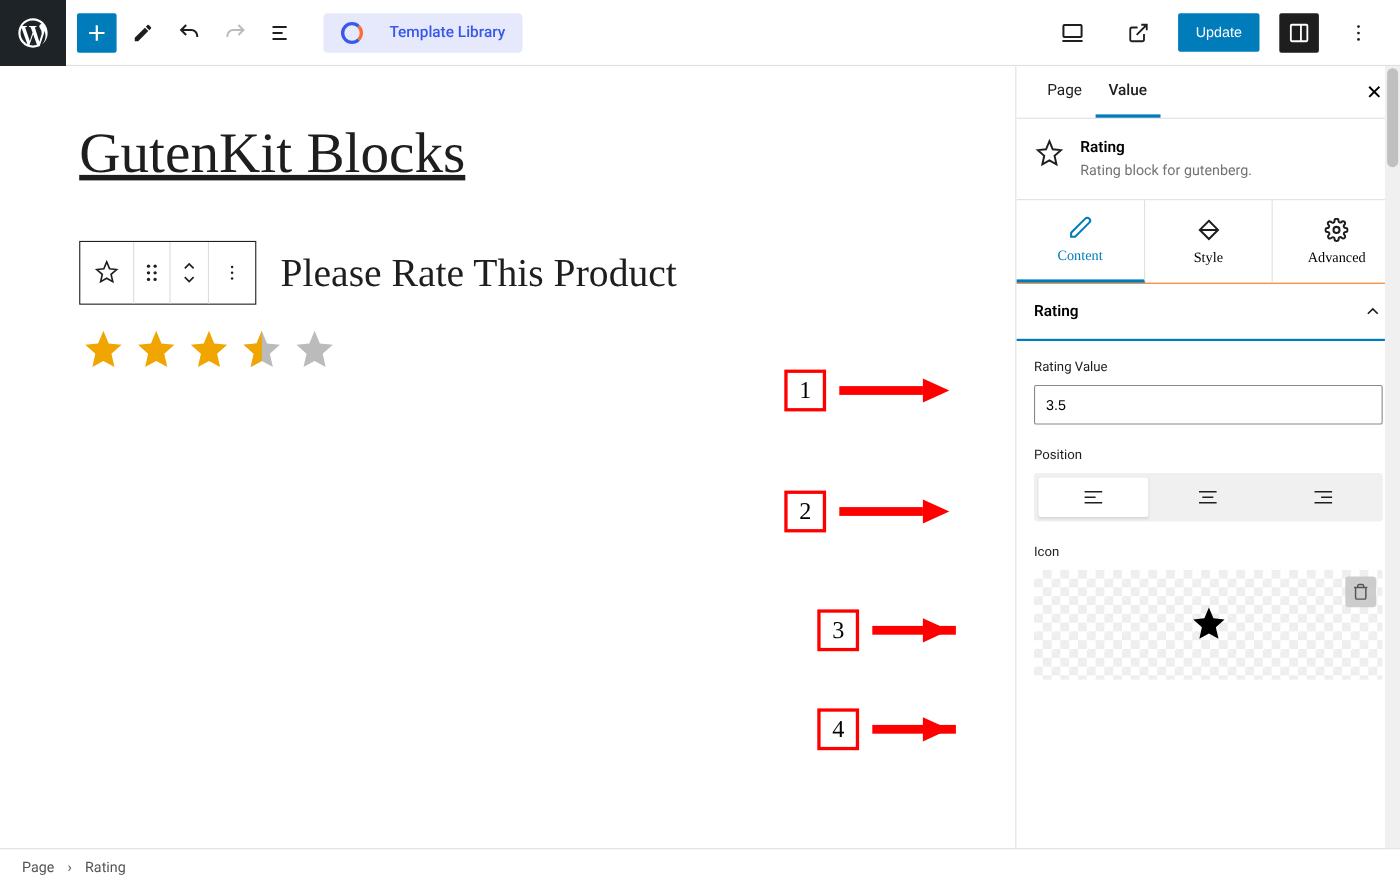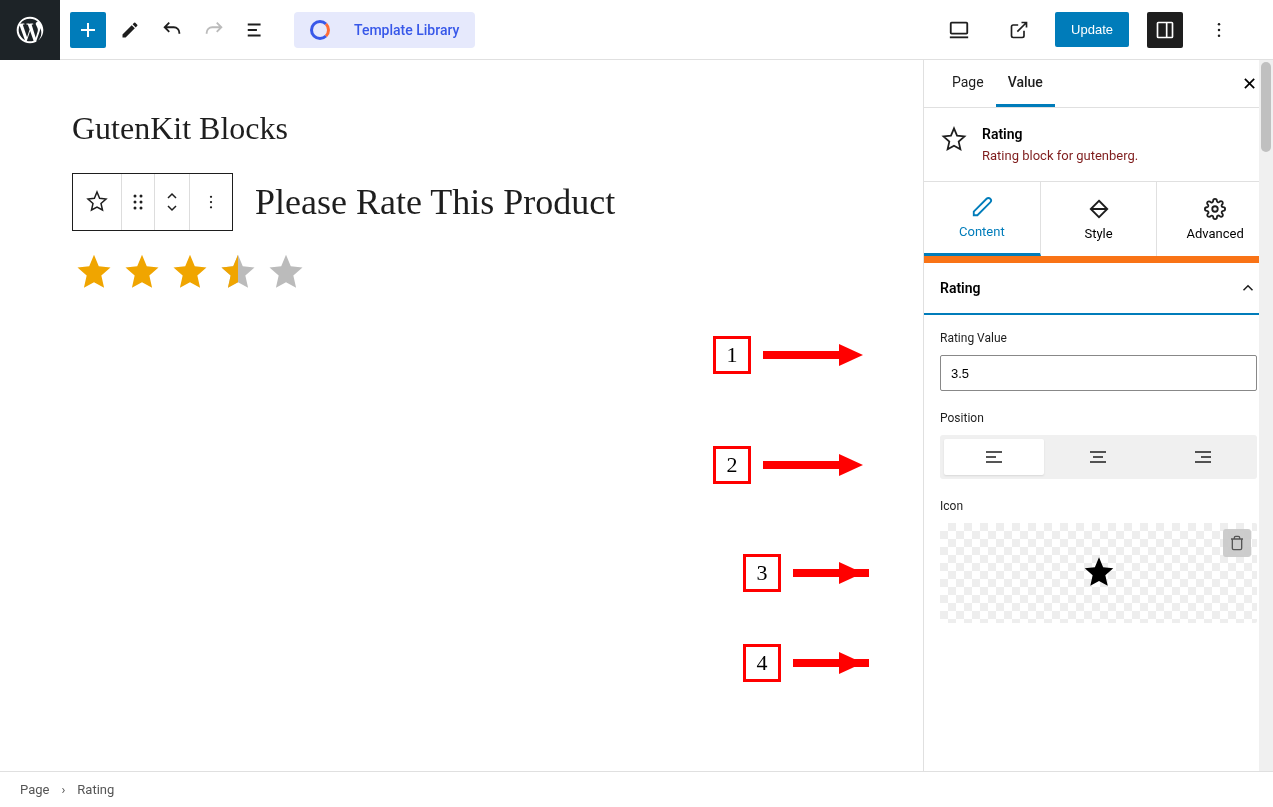--- a/index.html
+++ b/index.html
@@ -7,48 +7,48 @@
 
 .topbar { display: flex; align-items: center; height: 60px; border-bottom: 1px solid #e0e0e0; position: relative; }
 .wp-logo { width: 60px; height: 60px; background: #1d2327; display: flex; align-items: center; justify-content: center; }
 .wp-logo svg { width: 32px; height: 32px; fill: #fff; }
 .add-btn { width: 36px; height: 36px; background: #1e1e1e; color: #fff; display: flex; align-items: center; justify-content: center; margin-left: 10px; border-radius: 2px; cursor: pointer; }
 .add-btn.blue { background: #007cba; }
 .tool-btn { width: 36px; height: 36px; display: flex; align-items: center; justify-content: center; cursor: pointer; margin-left: 6px; color: #1e1e1e; }
 .tool-btn.disabled { color: #bbb; cursor: default; }
 .template-lib { display: flex; align-items: center; gap: 24px; background: #e6e9fc; padding: 8px 16px; border-radius: 4px; margin-left: 20px; cursor: pointer; color: #3858e9; font-weight: 500; font-size: 14px; }
 .template-lib .g-icon { width: 20px; height: 20px; border: 3px solid #3858e9; border-radius: 50%; border-right-color: #ff6b35; position: relative; }
-.topbar-right { margin-left: auto; display: flex; align-items: center; gap: 18px; padding-right: 36px; }
+.topbar-right { margin-left: auto; display: flex; align-items: center; gap: 18px; padding-right: 20px; }
 .update-btn { background: #007cba; color: #fff; border: none; padding: 10px 16px; border-radius: 2px; font-size: 13px; font-weight: 500; cursor: pointer; }
 .sq-btn { width: 36px; height: 36px; background: #1e1e1e; color: #fff; display: flex; align-items: center; justify-content: center; border-radius: 2px; cursor: pointer; }
 .dots-btn { width: 36px; height: 36px; display: flex; align-items: center; justify-content: center; cursor: pointer; }
 
 .main { display: flex; height: calc(100% - 60px - 36px); }
 .canvas { flex: 1; padding: 50px 72px; position: relative; overflow: hidden; }
-.page-title { font-family: Georgia, serif; font-size: 32px; font-weight: 400; color: #1e1e1e; margin-bottom: 26px; }
+.page-title { font-family: Georgia, serif; font-size: 52px; font-weight: 400; color: #1e1e1e; margin-bottom: 50px; text-decoration: underline; }
 .block-row { display: flex; align-items: center; gap: 22px; }
 .block-toolbar { display: flex; border: 1px solid #1e1e1e; background: #fff; }
 .bt-cell { display: flex; align-items: center; justify-content: center; height: 56px; border-right: 1px solid #ddd; gap: 6px; padding: 0 12px; }
 .bt-cell:last-child { border-right: none; }
 .rate-label { font-family: Georgia, serif; font-size: 36px; color: #1e1e1e; }
 .stars-row { display: flex; gap: 4px; margin-top: 20px; }
 .star { width: 44px; height: 44px; }
 .star-full { fill: #f0a500; }
 .star-empty { fill: #bbb; }
 
 .sidebar { width: 350px; border-left: 1px solid #e0e0e0; background: #fff; overflow-y: auto; display: flex; flex-direction: column; }
 .side-tabs { display: flex; padding: 0 16px; position: relative; height: 48px; align-items: center; border-bottom: 1px solid #e0e0e0; }
 .side-tab { padding: 14px 12px; font-size: 14px; color: #1e1e1e; cursor: pointer; border-bottom: 3px solid transparent; }
 .side-tab.active { border-bottom-color: #007cba; font-weight: 500; }
 .close-x { margin-left: auto; cursor: pointer; font-size: 18px; }
 .block-info { display: flex; gap: 14px; padding: 18px 16px; border-bottom: 1px solid #e0e0e0; align-items: flex-start; }
 .block-info-icon { width: 28px; height: 28px; }
 .block-info-title { font-weight: 600; font-size: 14px; margin-bottom: 6px; }
-.block-info-desc { font-size: 13px; color: #7f1d1d; }
-.sub-tabs { display: flex; border-bottom: 7px solid #f97316; }
+.block-info-desc { font-size: 13px; color: #737373; }
+.sub-tabs { display: flex; border-bottom: 1px solid #f97316; font-family: Liberation Serif, serif; }
 .sub-tab { flex: 1; display: flex; flex-direction: column; align-items: center; justify-content: center; gap: 6px; padding: 14px 0; font-size: 13px; cursor: pointer; border-right: 1px solid #e0e0e0; }
 .sub-tab:last-child { border-right: none; }
 .sub-tab.active { color: #007cba; border-bottom: 3px solid #007cba; }
 .sub-tab svg { width: 22px; height: 22px; }
 .panel-head { display: flex; justify-content: space-between; align-items: center; padding: 16px; border-bottom: 2px solid #007cba; font-weight: 600; font-size: 14px; cursor: pointer; }
 .panel-body { padding: 16px; display: flex; flex-direction: column; gap: 20px; }
 .field-label { font-size: 12px; color: #1e1e1e; margin-bottom: 10px; }
 .slider-row { display: flex; align-items: center; gap: 16px; }
 .slider-track { flex: 1; height: 4px; background: #ddd; border-radius: 2px; position: relative; }
 .slider-fill { position: absolute; left: 0; top: 0; bottom: 0; width: 48%; background: #007cba; border-radius: 2px; }

